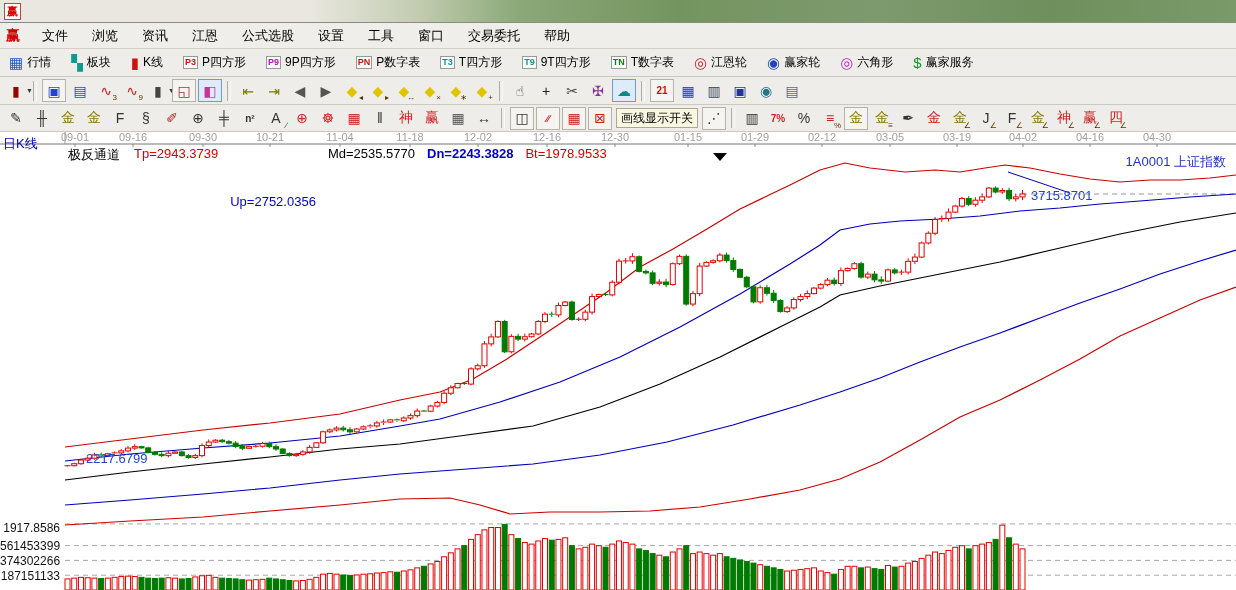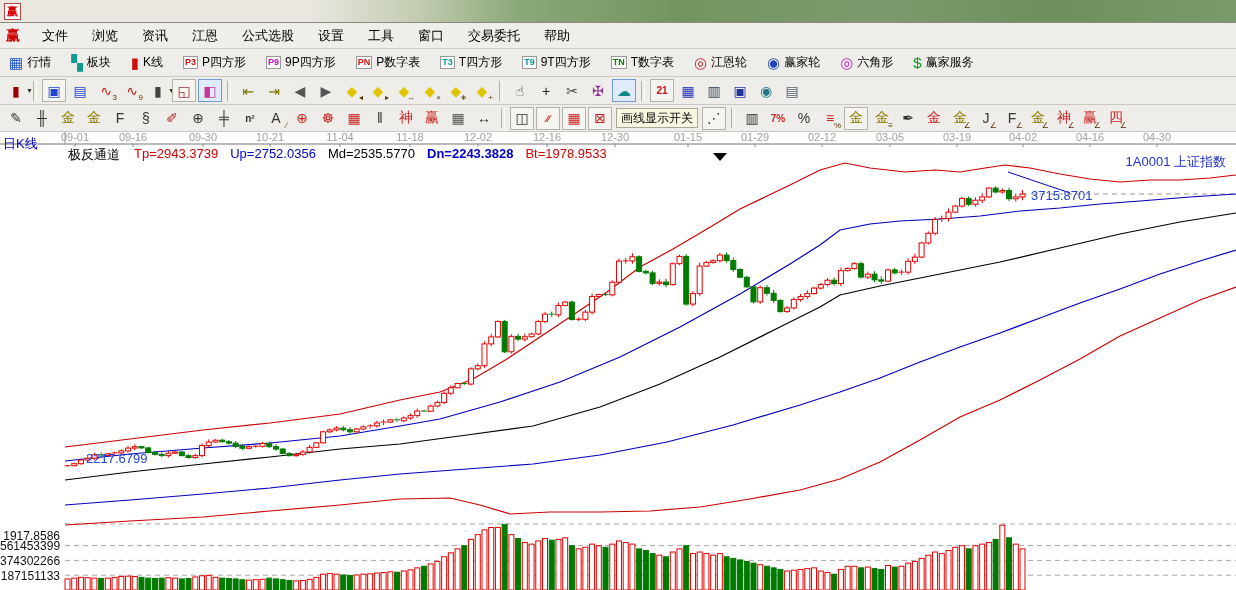--- a/index.html
+++ b/index.html
@@ -987,30 +987,30 @@
           <rect x="1006.5492957746478" y="405.794" width="5" height="52.206" fill="#007a00" stroke="#007a00"></rect>
           <rect x="1013.2746478873239" y="412.122" width="5" height="45.878" fill="#ffffff" stroke="#e60000"></rect>
           <rect x="1020" y="416.868" width="5" height="41.132000000000005" fill="#ffffff" stroke="#e60000"></rect>
         </g>
       </svg>
     <span class="lbl kline-label">日K线</span>
     <div class="lbl ind-row">
       <span style="color:#000">极反通道</span>
       <span id="ind-params" style="display:flex;gap:12px">
           <span style="color: rgb(212, 0, 0);">Tp=2943.3739</span>
-          <span style="color: rgb(0, 0, 204);">Up=2752.0356</span>
+          <span style="color: rgb(0, 0, 204); margin-top: 48px;">Up=2752.0356</span>
           <span style="color: rgb(0, 0, 0);">Md=2535.5770</span>
           <span style="color: rgb(0, 0, 204); font-weight: bold;">Dn=2243.3828</span>
           <span style="color: rgb(212, 0, 0);">Bt=1978.9533</span>
         </span>
     </div>
     <span class="lbl symbol-label">1A0001  上证指数</span>
     <span class="lbl price-last">3715.8701</span>
     <span class="lbl price-left">2217.6799</span>
-    <span class="lbl axis-lbl" style="left:0;top:397px">1917.8586</span>
+    <span class="lbl axis-lbl" style="left:0;top:389px">1917.8586</span>
     <div id="vol-labels">
         <span class="lbl axis-lbl" style="left: 0px; top: 407px;">561453399</span>
         <span class="lbl axis-lbl" style="left: 0px; top: 422px;">374302266</span>
         <span class="lbl axis-lbl" style="left: 0px; top: 437px;">187151133</span>
       </div>
   </div>
 
 </div>
 
 </body></html>

